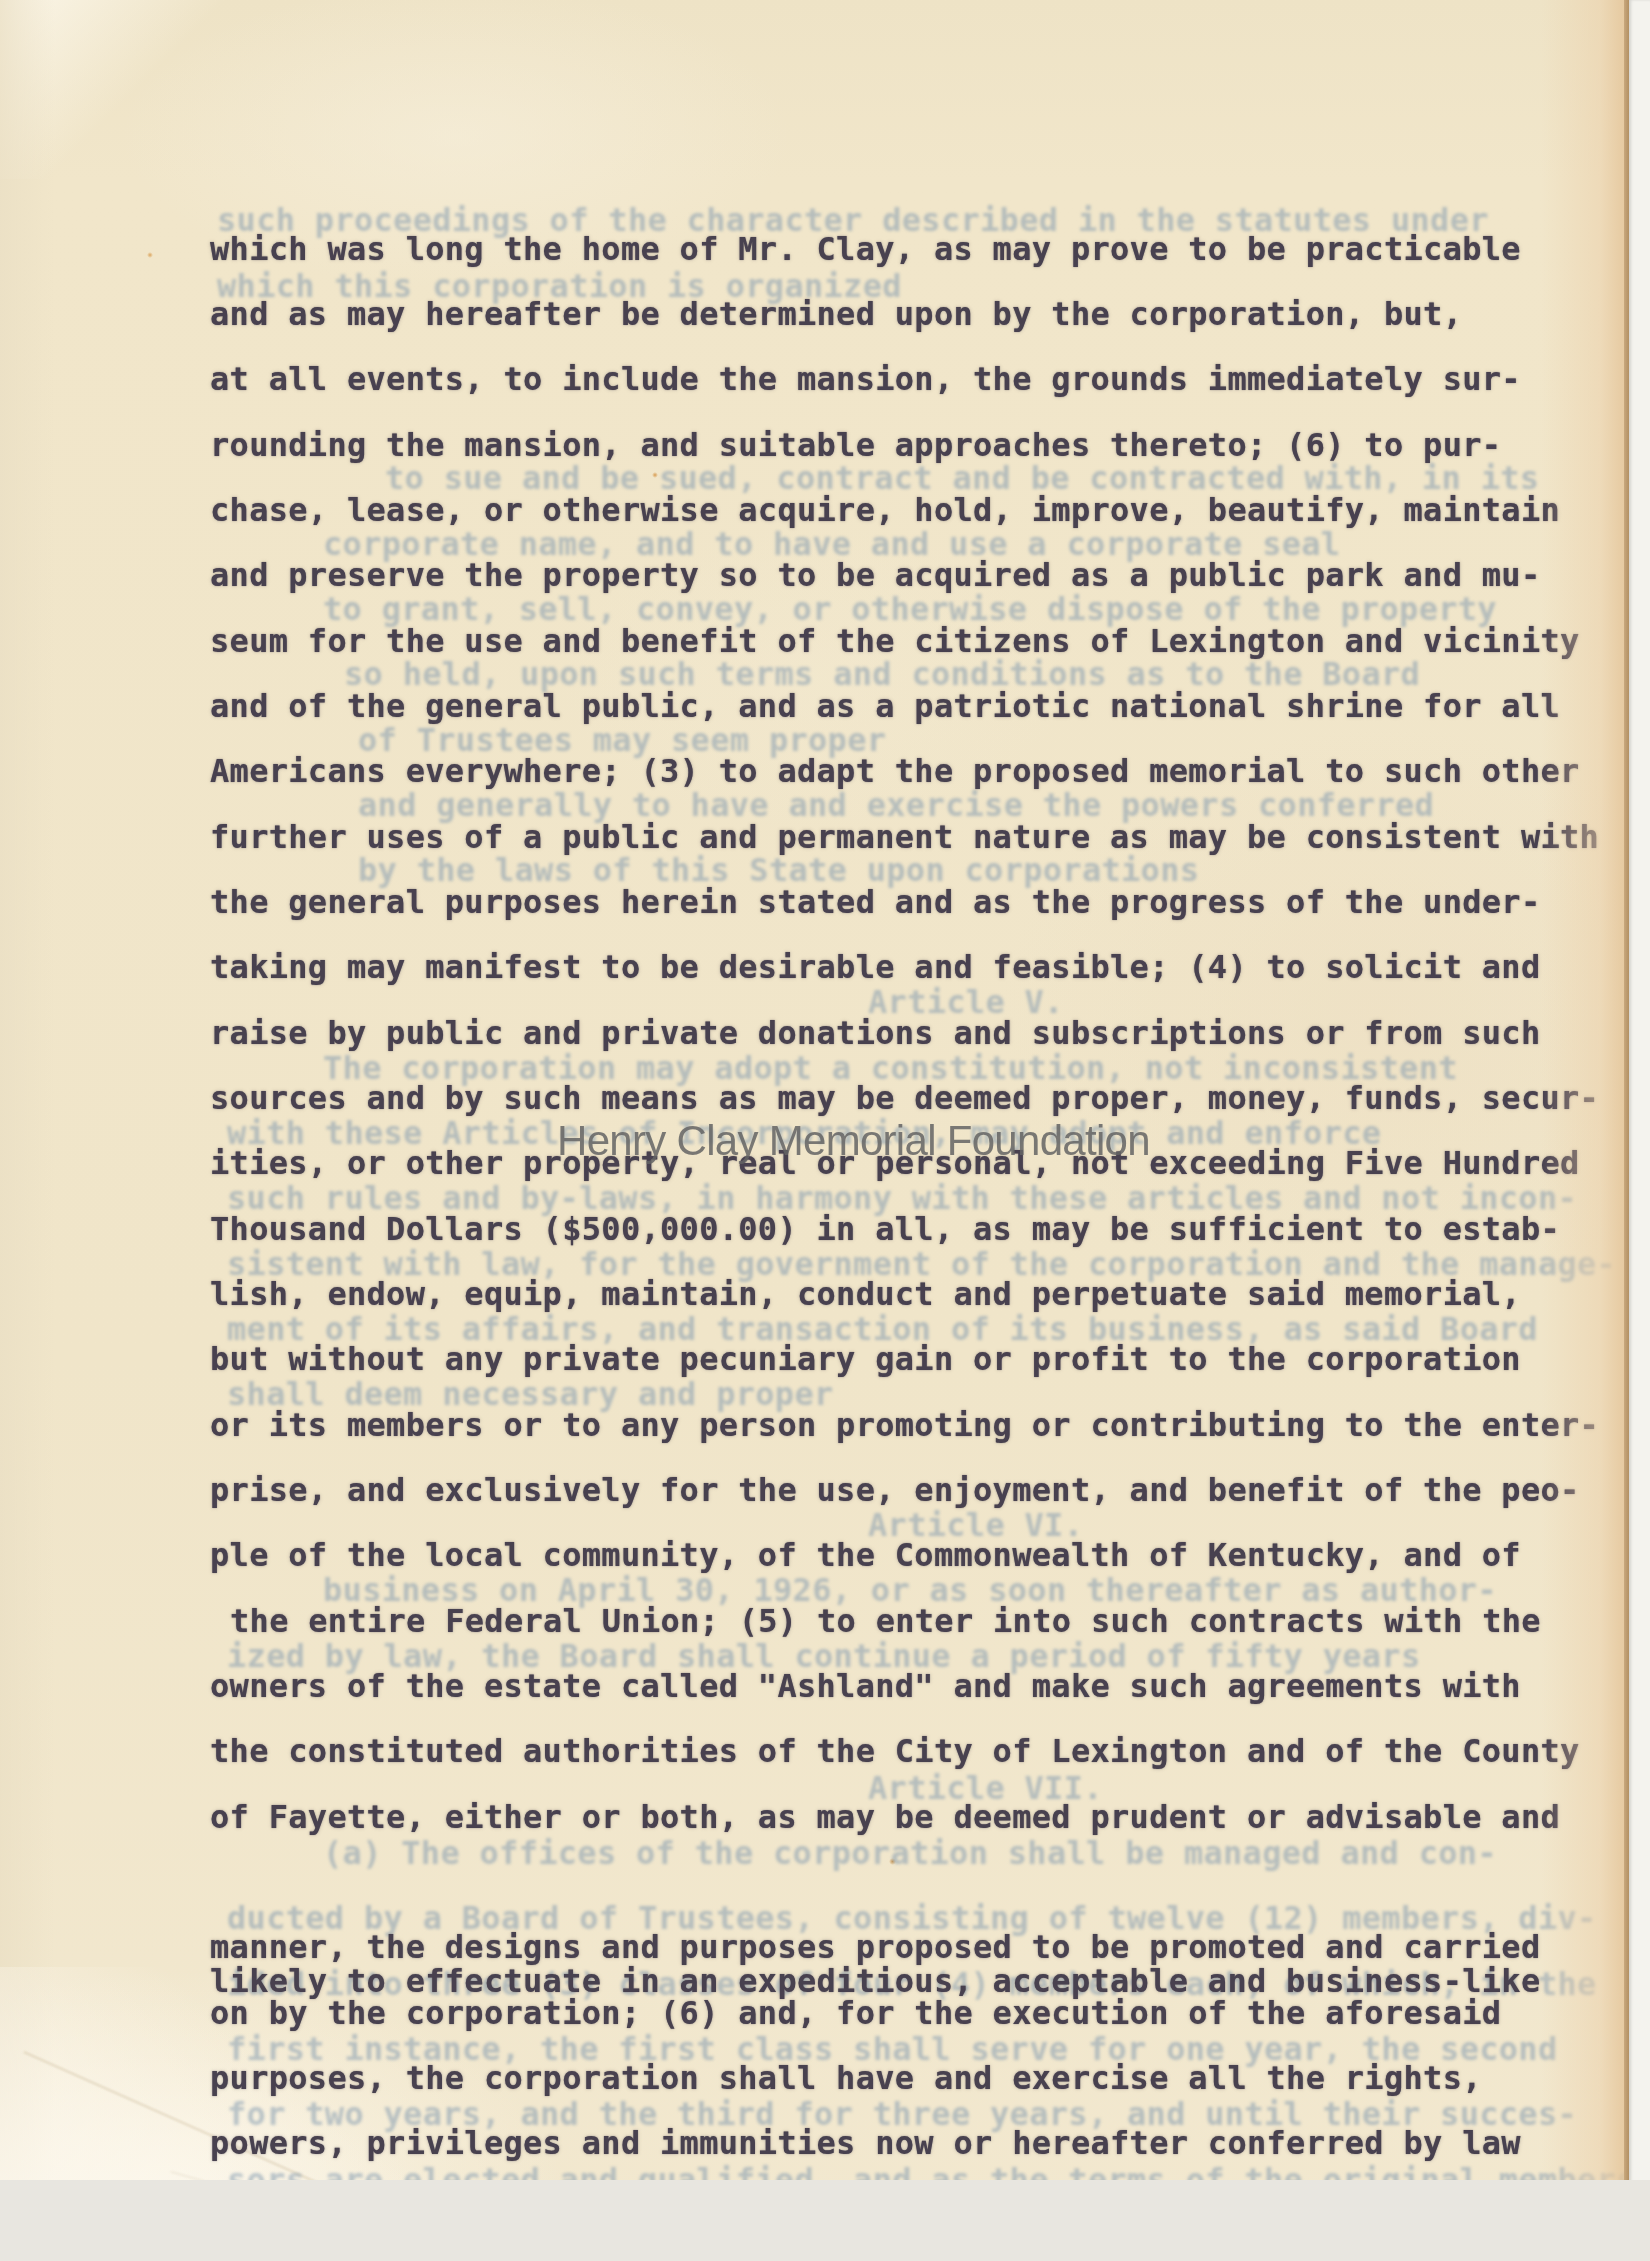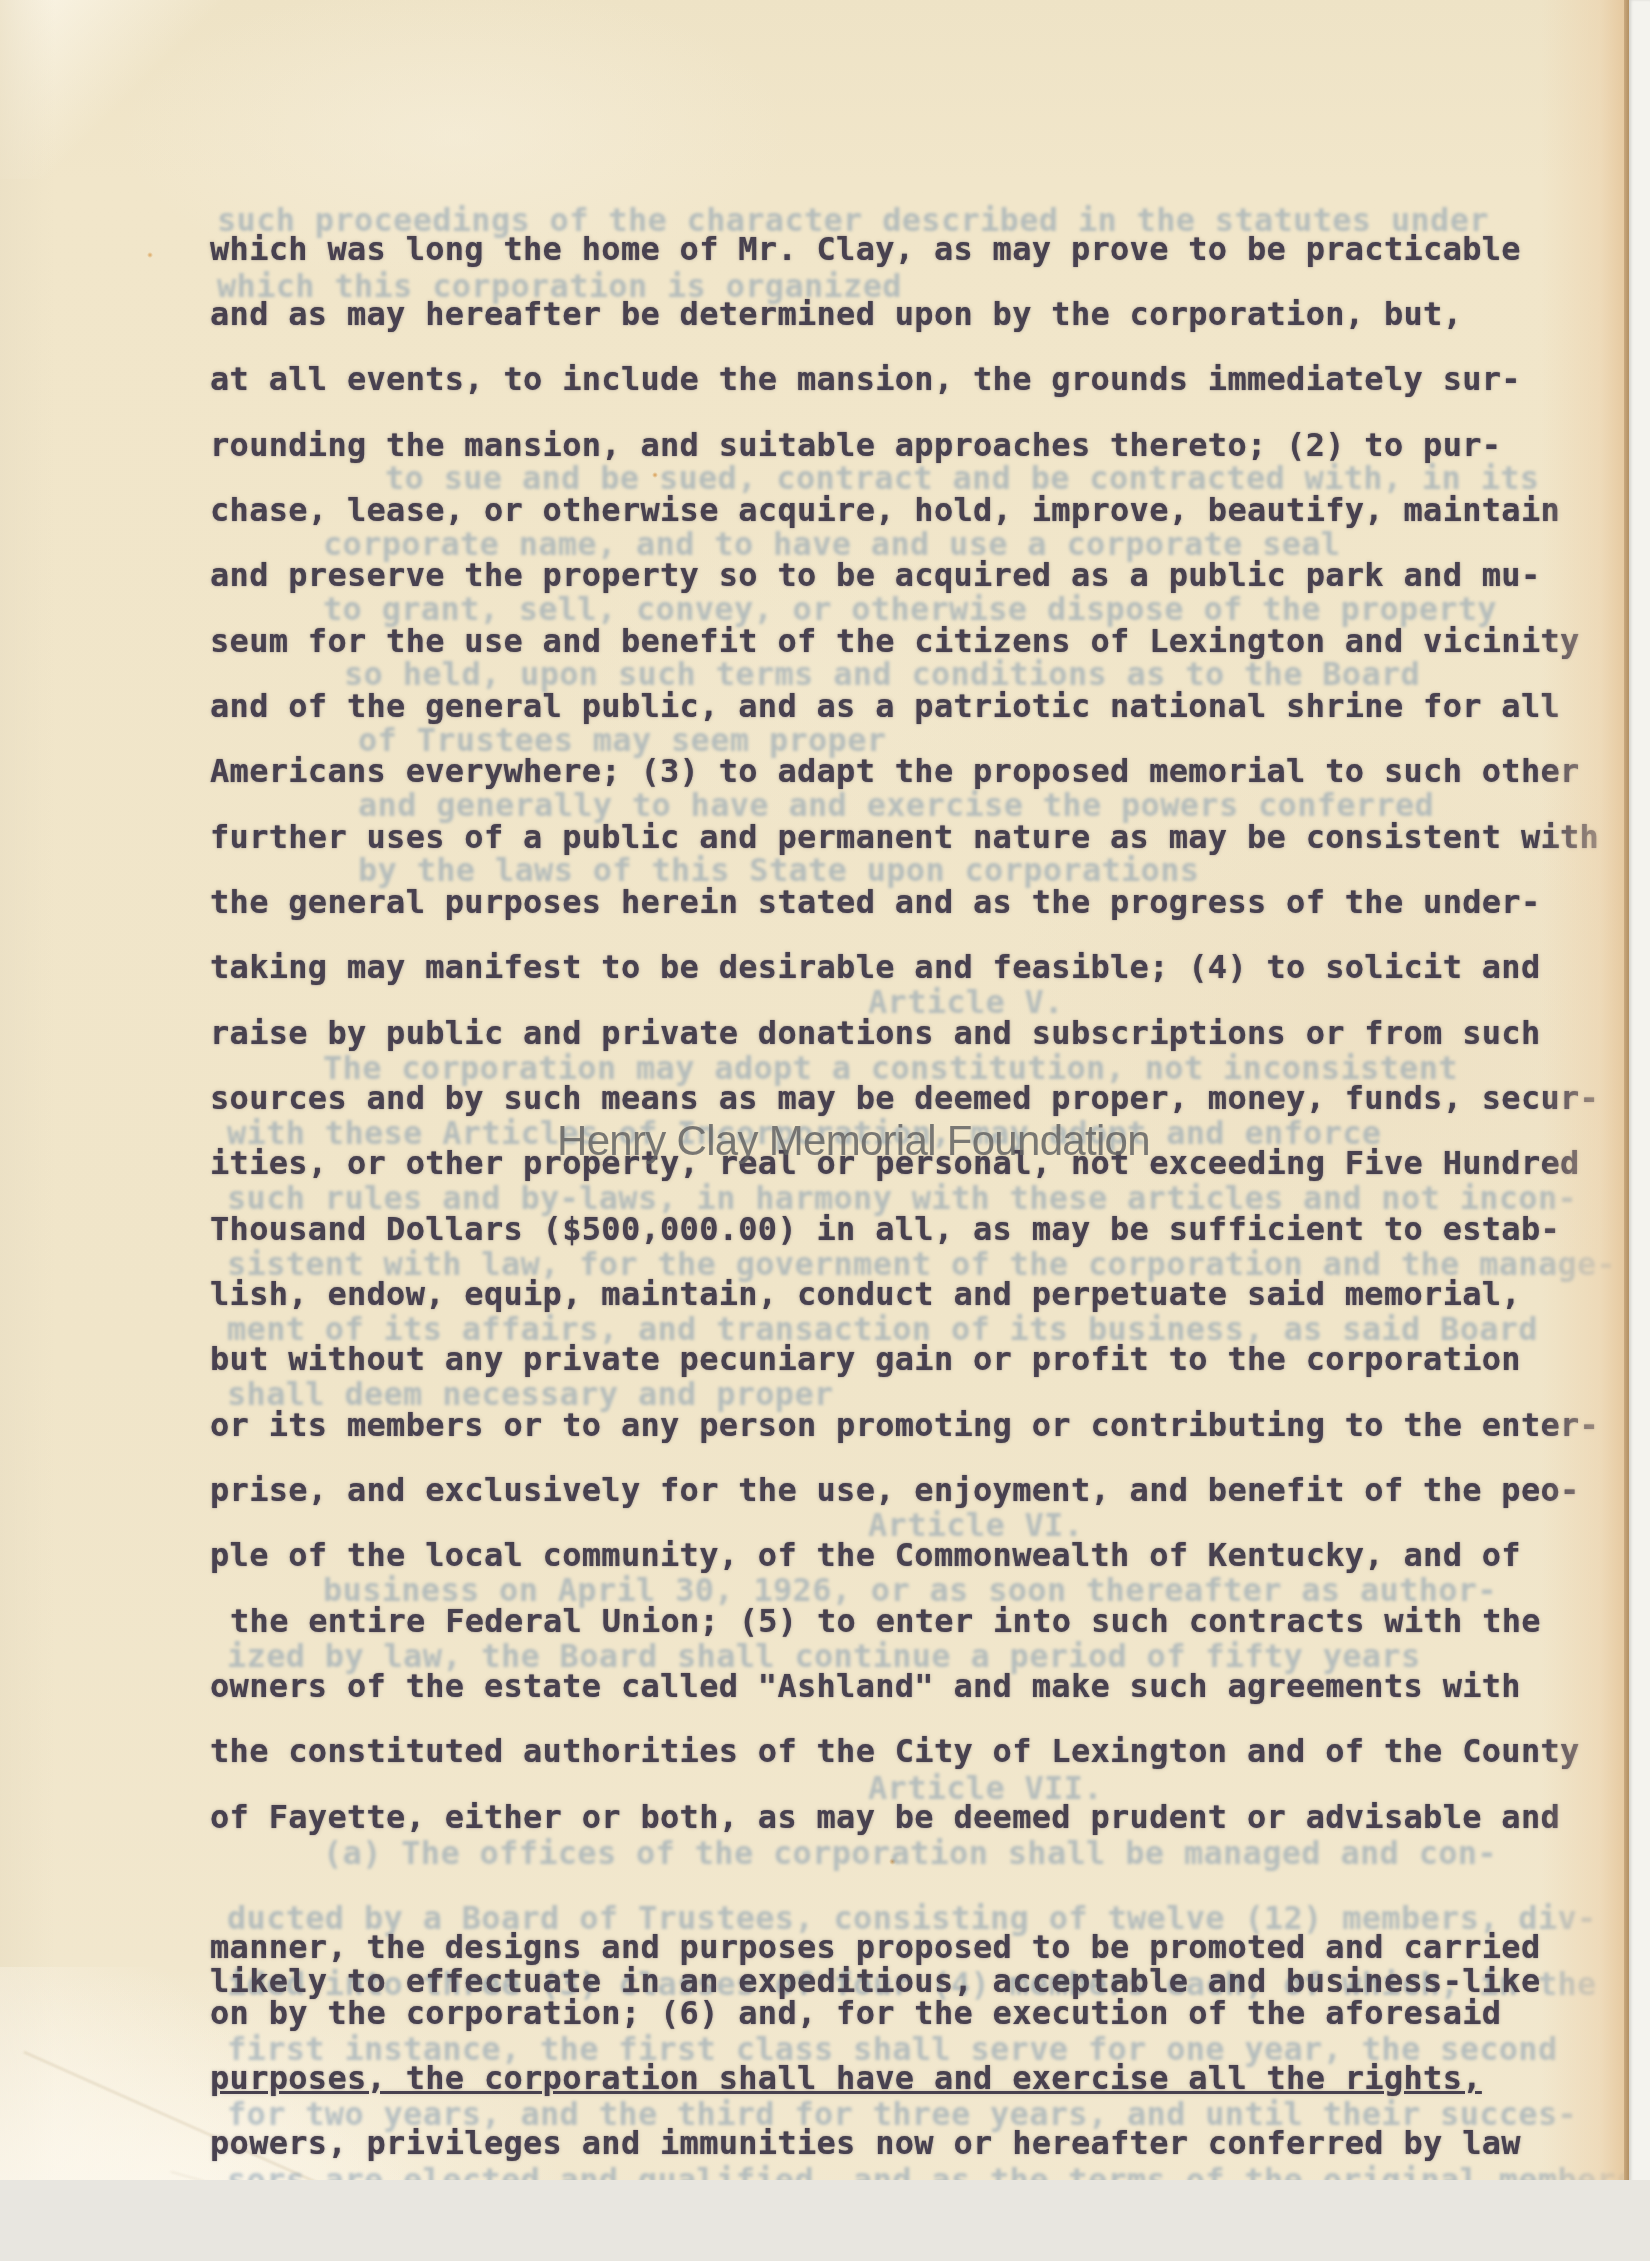--- a/index.html
+++ b/index.html
@@ -96,21 +96,21 @@
         <div class="ghost-line" style="left: 227px; top: 1965px;">ided into three (3) classes of four (4) members each, of which, in the</div>
         <div class="ghost-line" style="left: 227px; top: 2030px;">first instance, the first class shall serve for one year, the second</div>
         <div class="ghost-line" style="left: 227px; top: 2095px;">for two years, and the third for three years, and until their succes-</div>
         <div class="ghost-line" style="left: 227px; top: 2161px;">sors are elected and qualified, and as the terms of the original members</div>
         <div class="ghost-page-number" style="left: 895px; top: 2228px;">-5-</div>
       </div>
     <div id="typed-layer">
         <div class="typed-line" style="top: 230px;">which was long the home of Mr. Clay, as may prove to be practicable</div>
         <div class="typed-line" style="top: 360px;">at all events, to include the mansion, the grounds immediately sur-</div>
         <div class="typed-line" style="top: 295px;">and as may hereafter be determined upon by the corporation, but,</div>
-        <div class="typed-line" style="top: 426px;">rounding the mansion, and suitable approaches thereto; (2) to pur-</div>
+        <div class="typed-line" style="top: 426px;">rounding the mansion, and suitable approaches thereto; (6) to pur-</div>
         <div class="typed-line" style="top: 491px;">chase, lease, or otherwise acquire, hold, improve, beautify, maintain</div>
         <div class="typed-line" style="top: 556px;">and preserve the property so to be acquired as a public park and mu-</div>
         <div class="typed-line" style="top: 622px;">seum for the use and benefit of the citizens of Lexington and vicinity</div>
         <div class="typed-line" style="top: 687px;">and of the general public, and as a patriotic national shrine for all</div>
         <div class="typed-line" style="top: 752px;">Americans everywhere; (3) to adapt the proposed memorial to such other</div>
         <div class="typed-line" style="top: 818px;">further uses of a public and permanent nature as may be consistent with</div>
         <div class="typed-line" style="top: 883px;">the general purposes herein stated and as the progress of the under-</div>
         <div class="typed-line" style="top: 948px;">taking may manifest to be desirable and feasible; (4) to solicit and</div>
         <div class="typed-line" style="top: 1014px;">raise by public and private donations and subscriptions or from such</div>
         <div class="typed-line" style="top: 1079px;">sources and by such means as may be deemed proper, money, funds, secur-</div>
@@ -121,21 +121,21 @@
         <div class="typed-line" style="top: 1406px;">or its members or to any person promoting or contributing to the enter-</div>
         <div class="typed-line" style="top: 1471px;">prise, and exclusively for the use, enjoyment, and benefit of the peo-</div>
         <div class="typed-line" style="top: 1536px;">ple of the local community, of the Commonwealth of Kentucky, and of</div>
         <div class="typed-line" style="top: 1602px; margin-left: 20px;">the entire Federal Union; (5) to enter into such contracts with the</div>
         <div class="typed-line" style="top: 1667px;">owners of the estate called "Ashland" and make such agreements with</div>
         <div class="typed-line" style="top: 1732px;">the constituted authorities of the City of Lexington and of the County</div>
         <div class="typed-line" style="top: 1798px;">of Fayette, either or both, as may be deemed prudent or advisable and</div>
         <div class="typed-line" style="top: 1962px;">likely to effectuate in an expeditious, acceptable and business-like</div>
         <div class="typed-line" style="top: 1928px;">manner, the designs and purposes proposed to be promoted and carried</div>
         <div class="typed-line" style="top: 1994px;">on by the corporation; (6) and, for the execution of the aforesaid</div>
-        <div class="typed-line" style="top: 2059px; text-decoration: underline;">purposes, the corporation shall have and exercise all the rights,</div>
+        <div class="typed-line" style="top: 2059px;">purposes, the corporation shall have and exercise all the rights,</div>
         <div class="typed-line" style="top: 2124px;">powers, privileges and immunities now or hereafter conferred by law</div>
       </div>
 
     <div class="watermark">Henry Clay Memorial Foundation</div>
     <div class="page-number">-2-</div>
 
     <div class="bottom-shade"></div>
   </div>
   <div class="right-band"></div>
   <div class="edge-line"></div>

